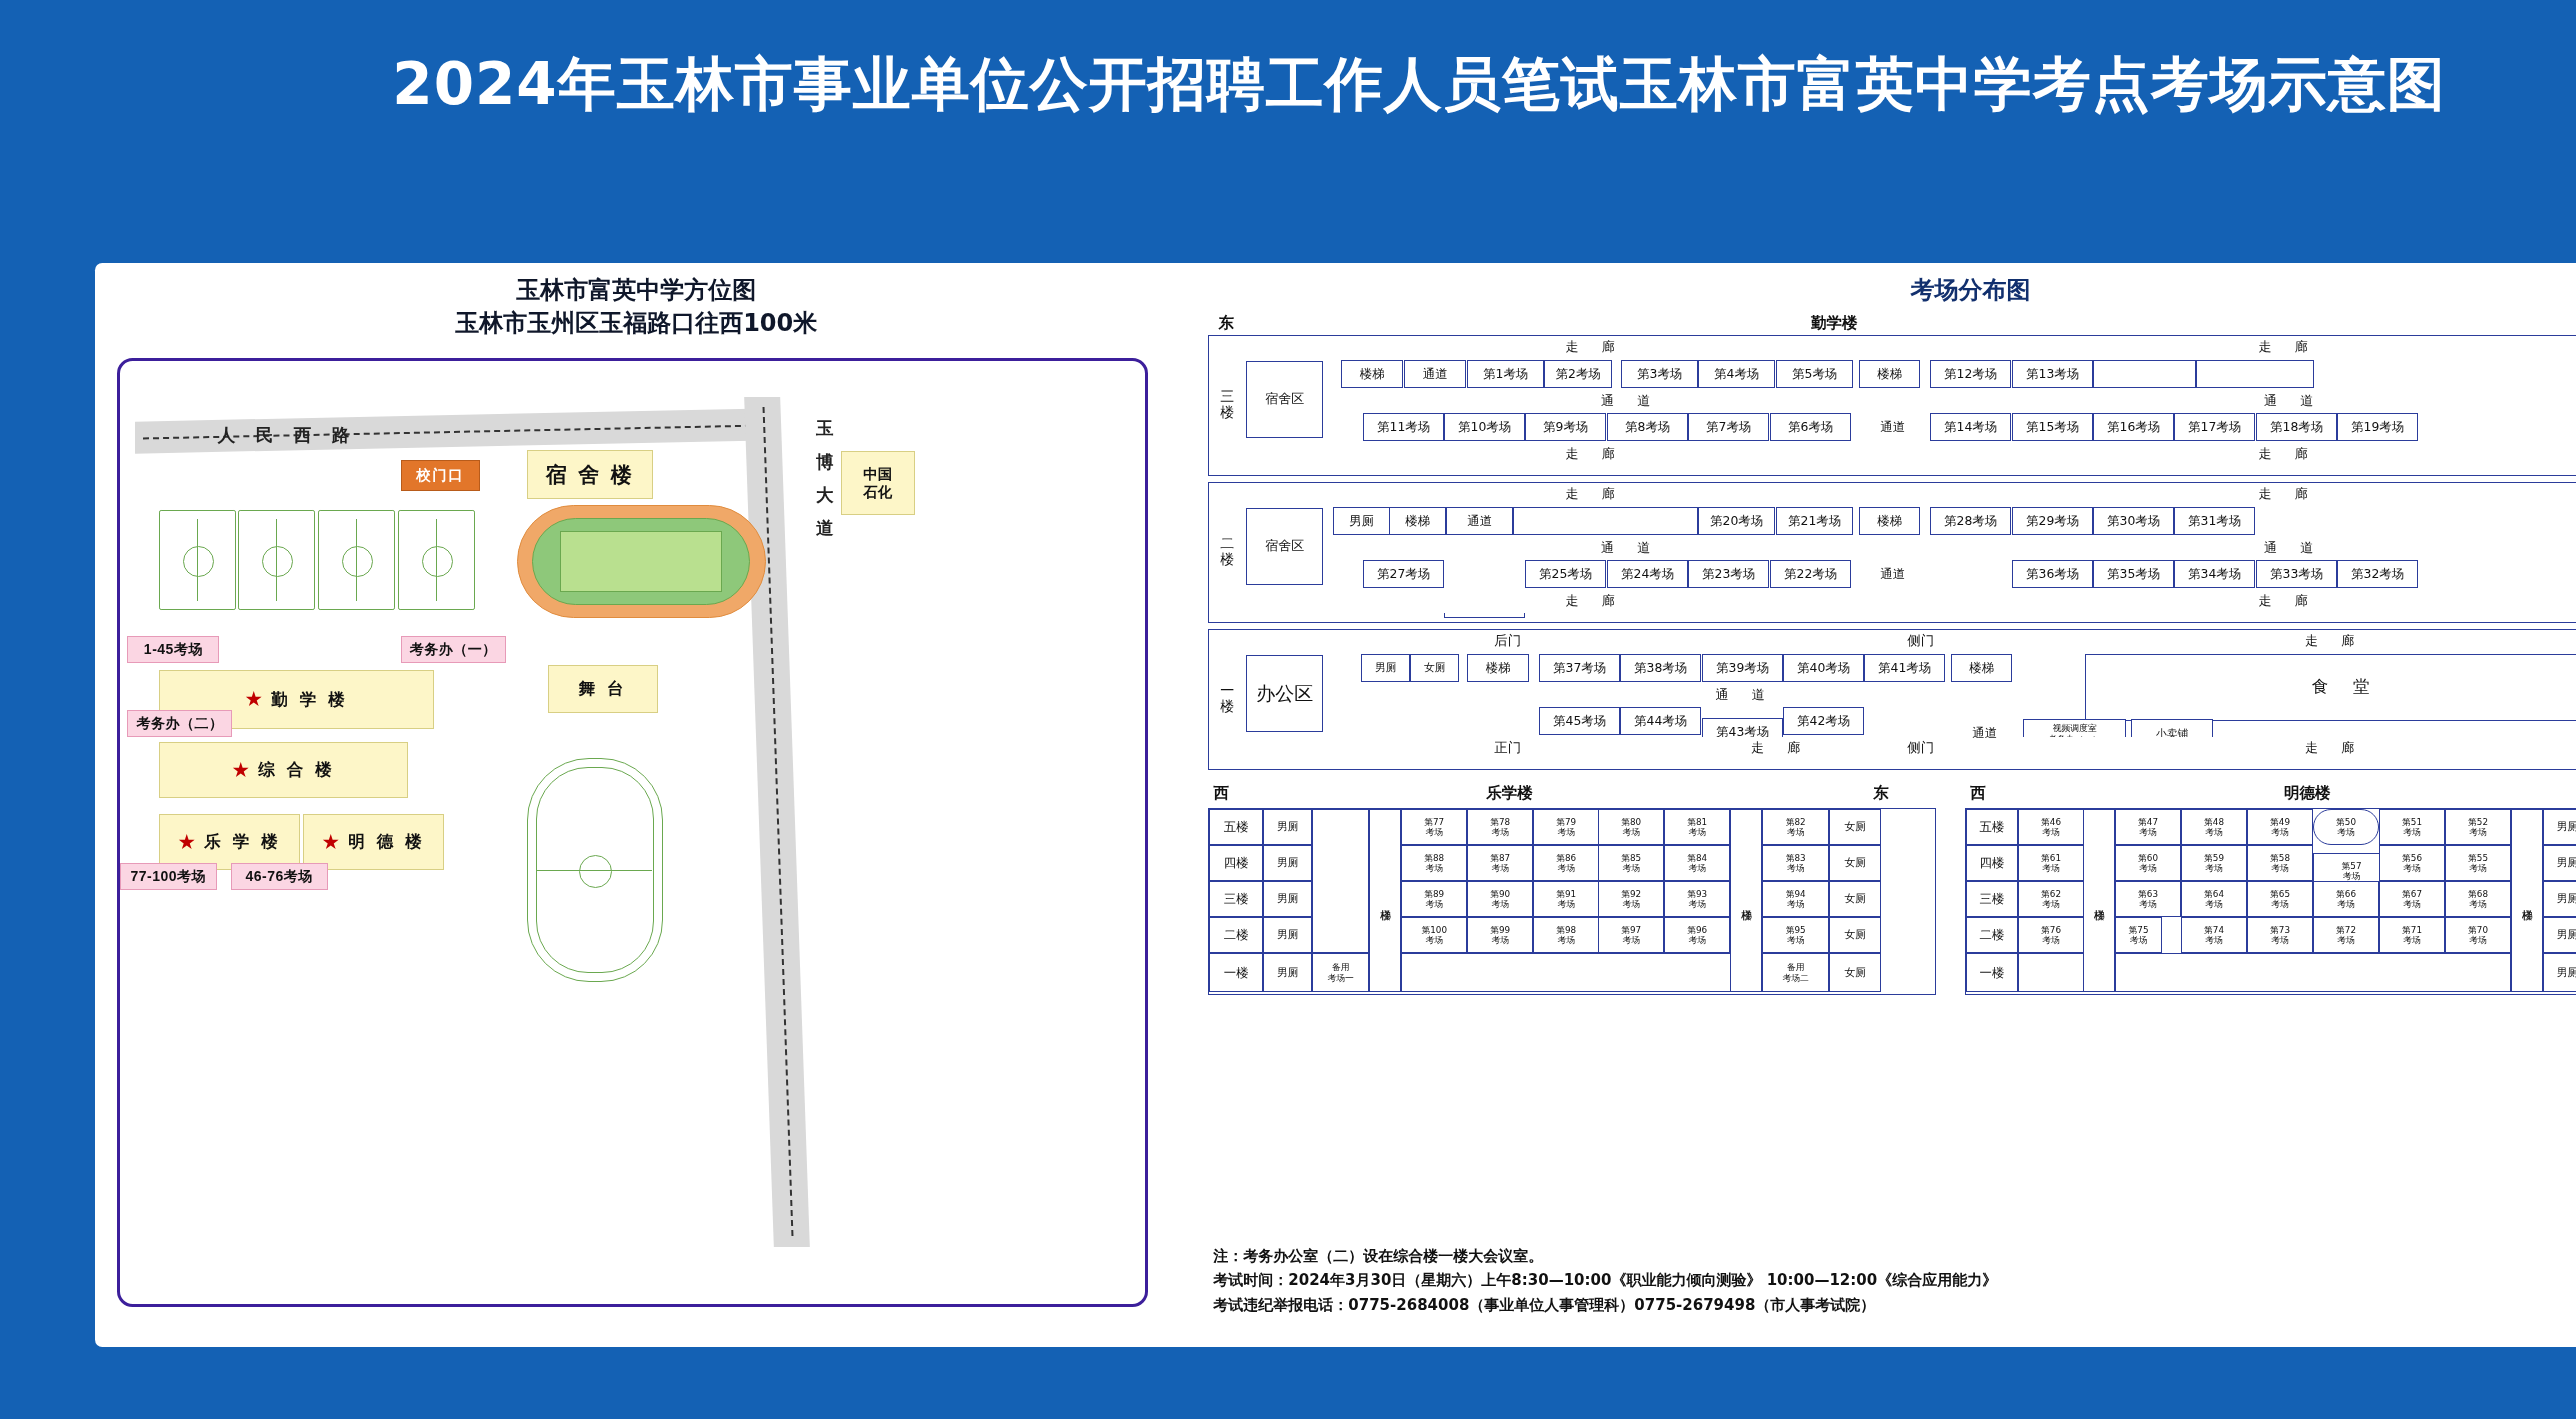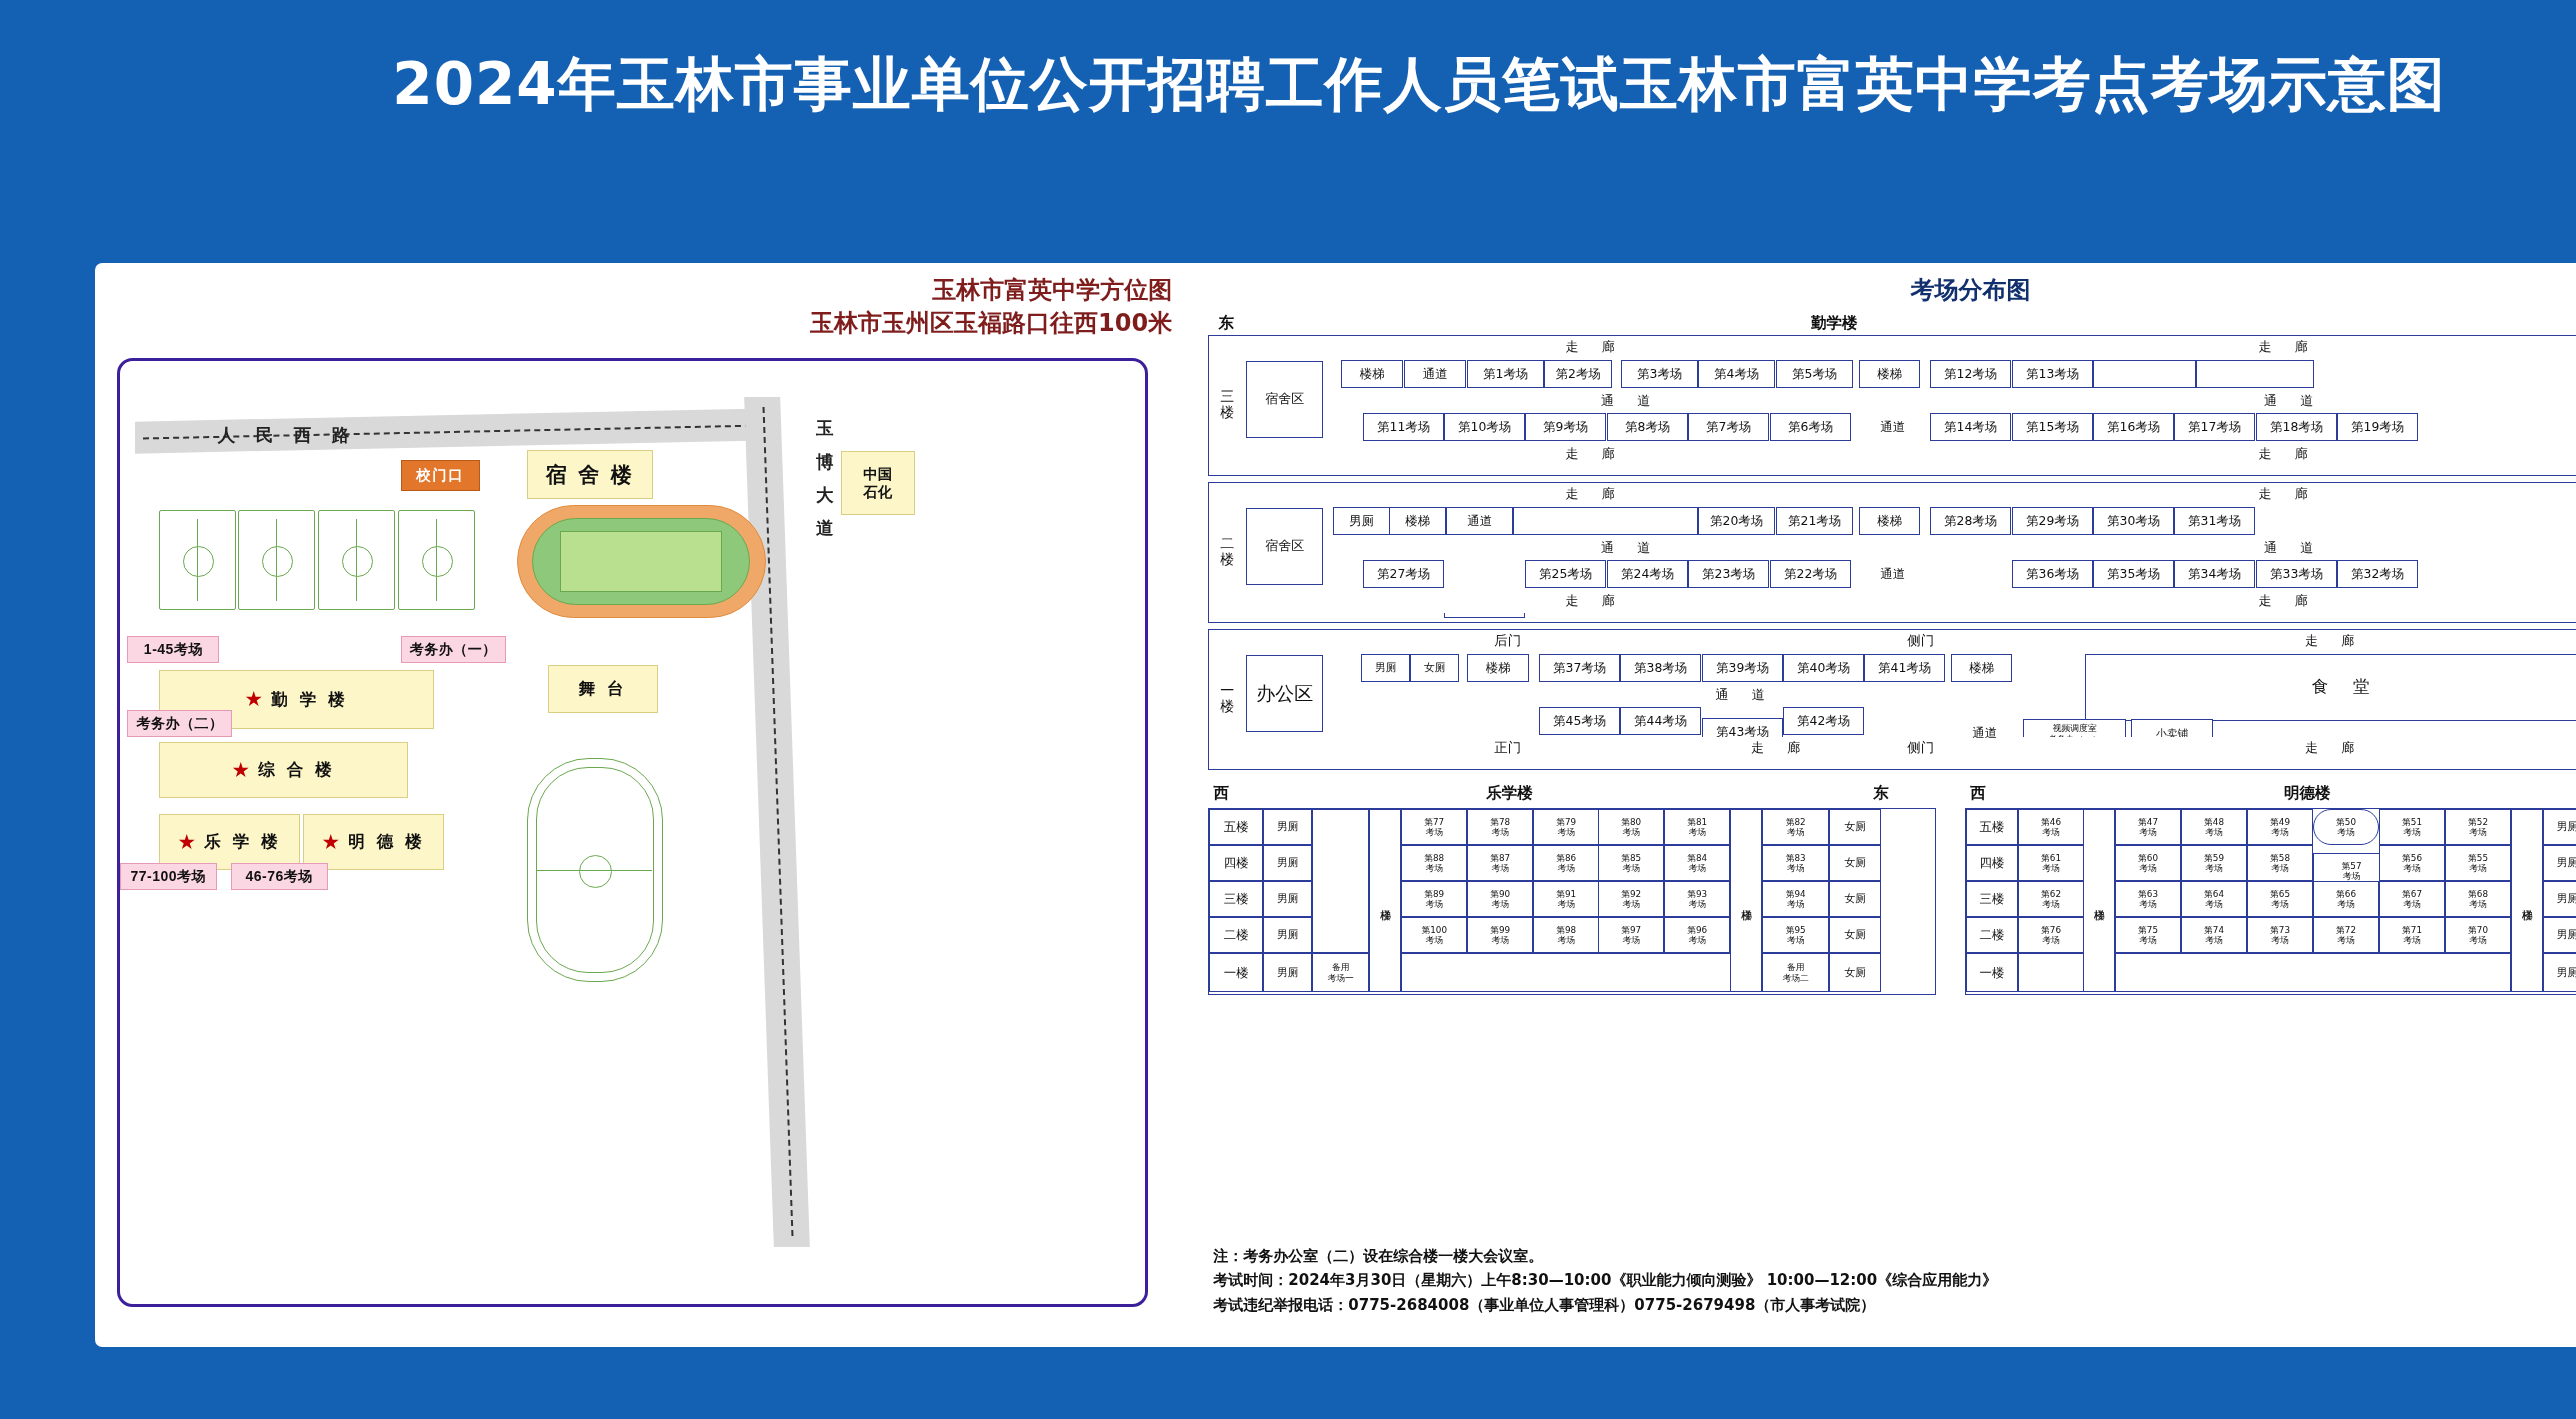--- a/index.html
+++ b/index.html
@@ -24,21 +24,21 @@
 
   
   .card{
     position:absolute;left:95px;top:263px;width:2648px;height:1084px;
     background:#ffffff;border-radius:7.2px;
   }
 
   
   .left-panel{position:absolute;left:5.2px;top:0;width:1072px;height:1082px;}
   .left-head{
-    text-align:right;color:#7f1d1d;font-weight:bold;font-size:24px;
+    text-align:center;color:#0f172a;font-weight:bold;font-size:24px;
     line-height:1.35;margin-top:11.3px;
     font-family:"DejaVu Sans","Liberation Sans",sans-serif;
   }
   .map-box{
     position:absolute;left:16.5px;top:95px;width:1025px;height:943px;
     border:3.6px solid #3c1f9b;border-radius:15.5px;background:#fff;
     overflow:hidden;
   }
   .map-inner{position:absolute;inset:0;}
 
@@ -464,21 +464,21 @@
           <div class="abs cell tiny" style="left:413px;top:36px;width:66px;height:36px;">第56<br>考场</div>
           <div class="abs cell tiny" style="left:479px;top:36px;width:66px;height:36px;">第55<br>考场</div>
 
           <div class="abs cell tiny" style="left:149px;top:72px;width:66px;height:36px;">第63<br>考场</div>
           <div class="abs cell tiny" style="left:215px;top:72px;width:66px;height:36px;">第64<br>考场</div>
           <div class="abs cell tiny" style="left:281px;top:72px;width:66px;height:36px;">第65<br>考场</div>
           <div class="abs cell tiny" style="left:347px;top:72px;width:66px;height:36px;">第66<br>考场</div>
           <div class="abs cell tiny" style="left:413px;top:72px;width:66px;height:36px;">第67<br>考场</div>
           <div class="abs cell tiny" style="left:479px;top:72px;width:66px;height:36px;">第68<br>考场</div>
 
-          <div class="abs cell tiny" style="left:149px;top:108px;width:66px;height:36px;">第75<br>考场</div>
+          <div class="abs cell tiny" style="left:149px;top:108px;width:47px;height:36px;">第75<br>考场</div>
           <div class="abs cell tiny" style="left:215px;top:108px;width:66px;height:36px;">第74<br>考场</div>
           <div class="abs cell tiny" style="left:281px;top:108px;width:66px;height:36px;">第73<br>考场</div>
           <div class="abs cell tiny" style="left:347px;top:108px;width:66px;height:36px;">第72<br>考场</div>
           <div class="abs cell tiny" style="left:413px;top:108px;width:66px;height:36px;">第71<br>考场</div>
           <div class="abs cell tiny" style="left:479px;top:108px;width:66px;height:36px;">第70<br>考场</div>
 
           <div class="abs cell" style="left:149px;top:144px;width:396px;height:39px;"></div>
 
           <div class="abs cell small" style="left:545px;top:0;width:32px;height:183px;">
               <span style="writing-mode:vertical-rl;">楼梯</span>

